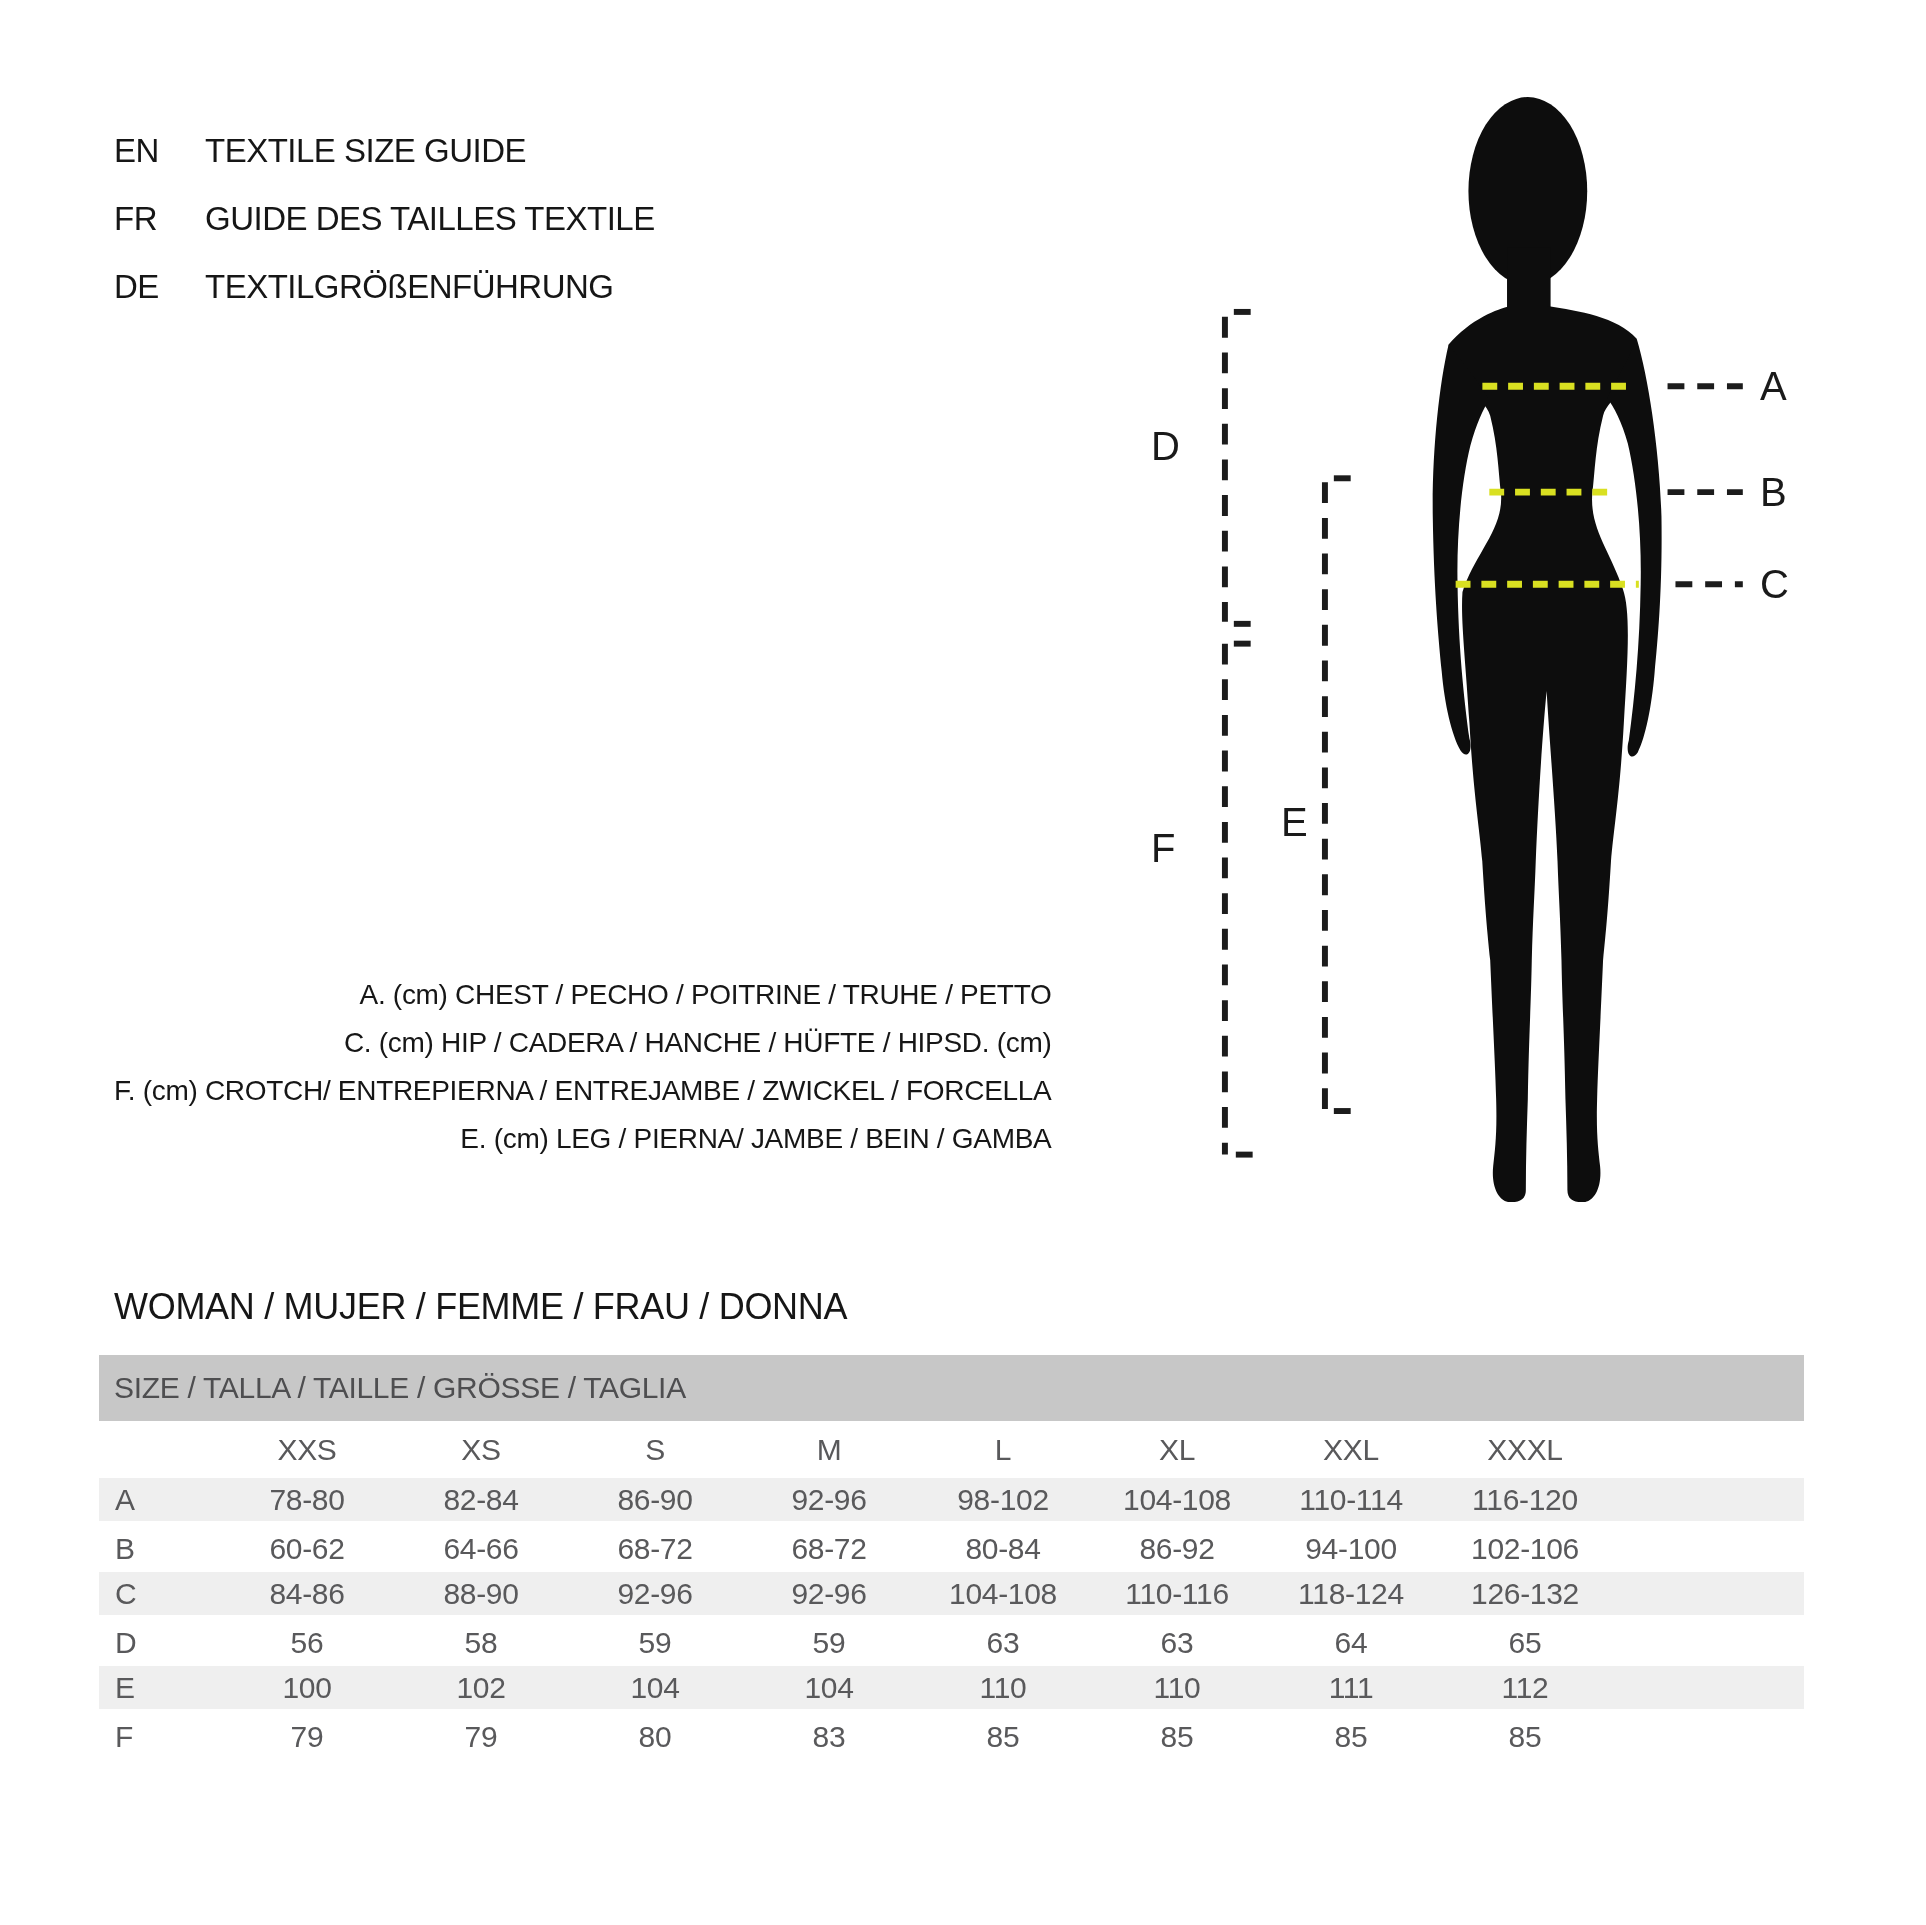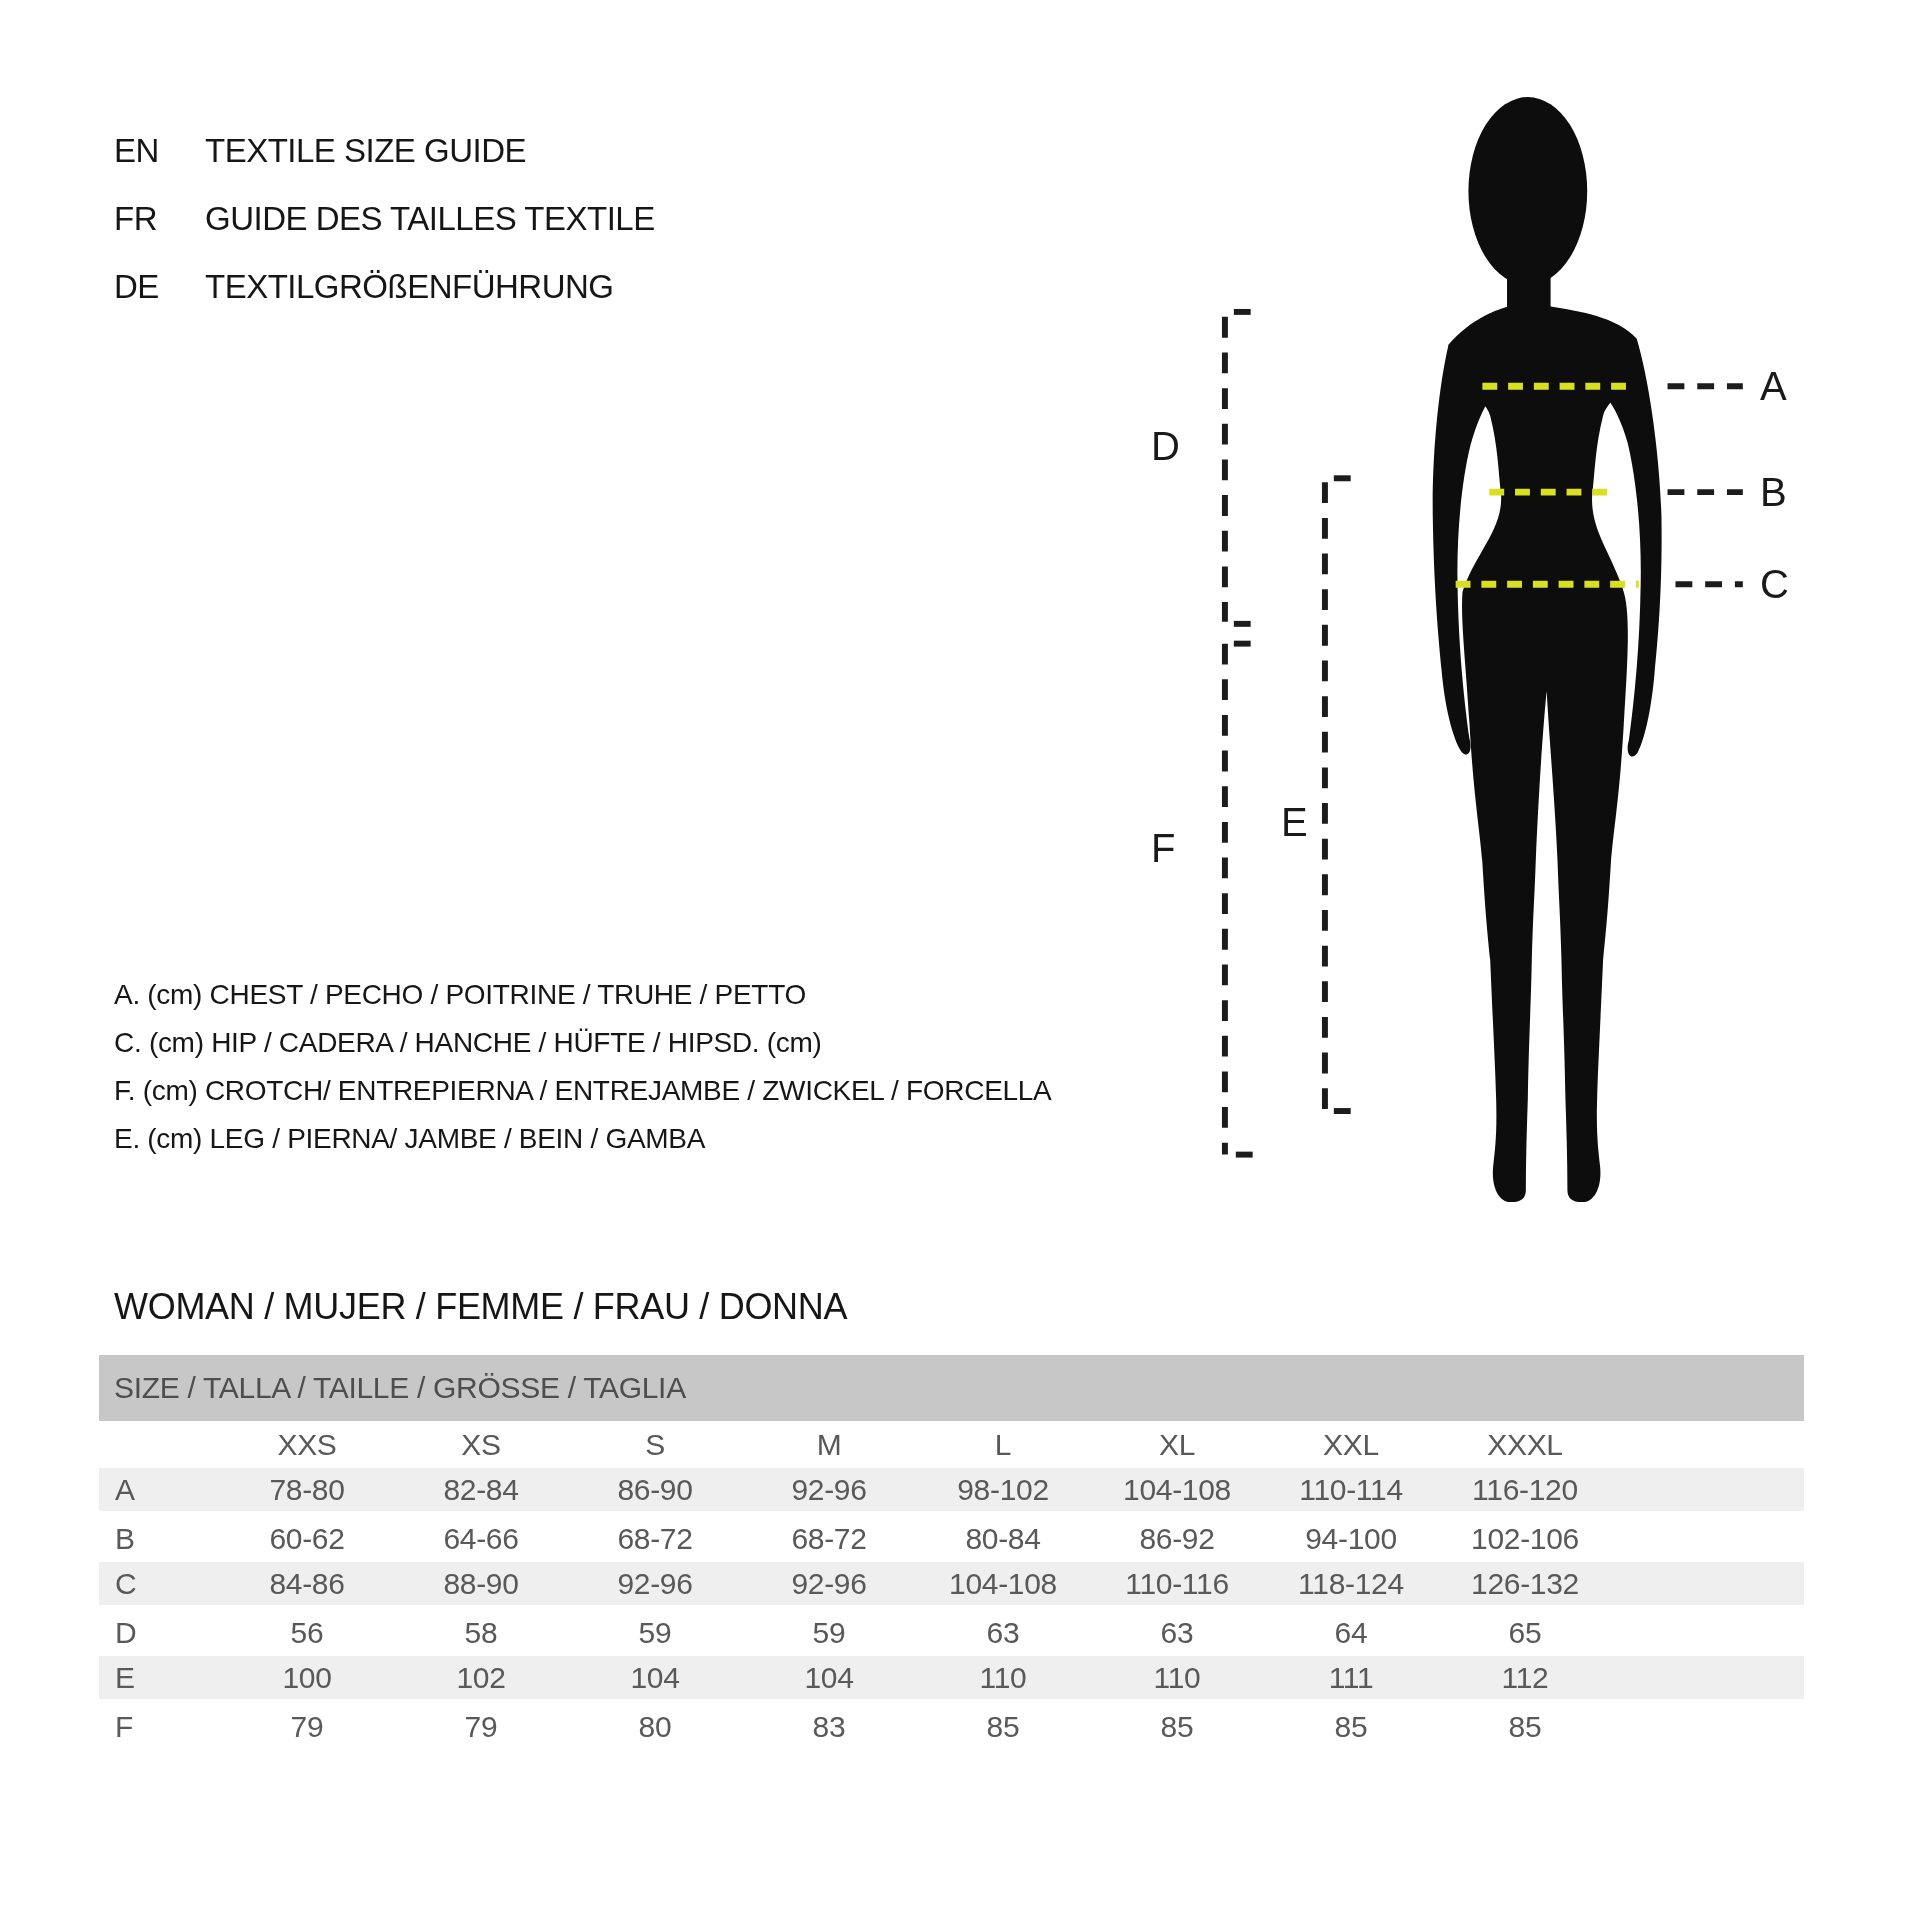--- a/index.html
+++ b/index.html
@@ -10,30 +10,30 @@
   
   .lang-block{position:absolute;left:114px;top:103px;}
   .lang-row{display:flex;line-height:41px;font-size:33px;letter-spacing:-0.5px;margin-top:27px;}
   .lang-code{width:91px;flex:0 0 91px;}
   .lang-title{white-space:nowrap;}
   
   .figure-svg{position:absolute;left:1411px;top:89px;width:297px;height:1119px;}
   .lines-svg{position:absolute;left:0;top:0;width:1927px;height:1926px;pointer-events:none;}
   .fig-label{position:absolute;font-size:40px;letter-spacing:-0.5px;color:#1a1a1a;line-height:44px;}
   
-  .legend-block{position:absolute;left:114px;top:971px;}
+  .legend-block{position:absolute;left:114px;top:971px;text-align:right;}
   .legend-row{font-size:28px;line-height:48px;letter-spacing:-0.3px;white-space:nowrap;}
   
   .group-title{position:absolute;left:114px;top:1286px;font-size:36px;letter-spacing:-0.3px;}
   
   .size-table{position:absolute;left:99px;top:1355px;width:1705px;}
   .table-bar{height:66px;background:#c7c7c7;display:flex;align-items:center;}
   .table-bar span{padding-left:15px;font-size:30px;color:#4e4e50;letter-spacing:-0.3px;}
   .tgrid{display:grid;grid-template-columns:121px repeat(8,174px) 1fr;align-items:center;box-sizing:border-box;}
-  .sizes-row{height:47px;}
+  .sizes-row{height:57px;}
   .data-row{height:47px;}
   .data-row.striped{background:#efefef;border-bottom:4px solid #ffffff;}
   .cell{justify-self:center;font-size:30px;color:#59595b;letter-spacing:-0.3px;}
   .rlabel{justify-self:start;padding-left:16px;font-size:30px;color:#59595b;}
   .corner{justify-self:start;}
 </style>
 </head>
 <body>
 
 <div class="lang-block">

